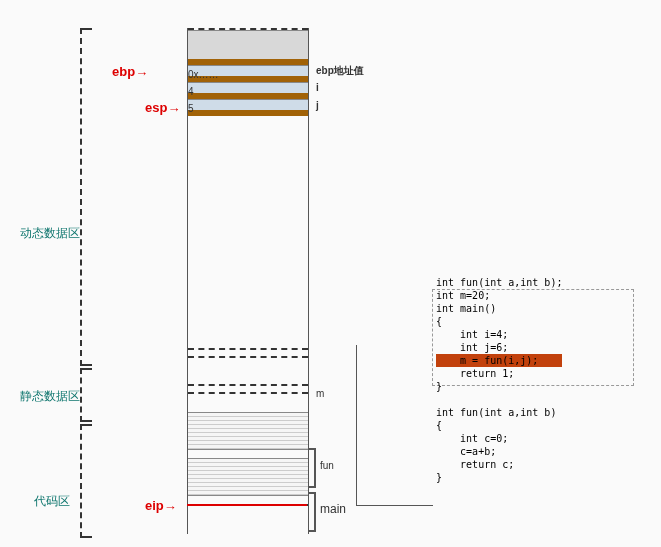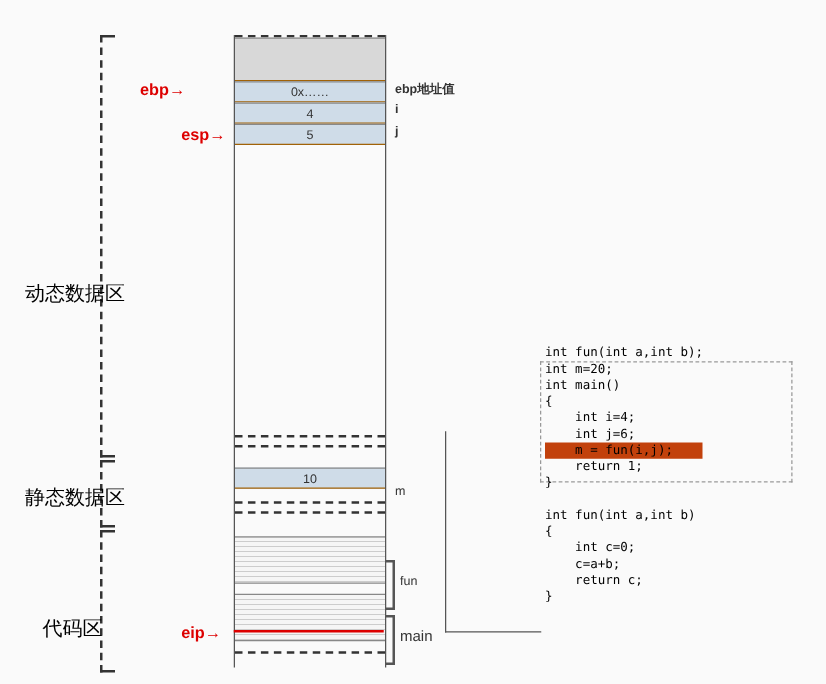--- a/index.html
+++ b/index.html
@@ -1,20 +1,20 @@
 <!DOCTYPE html>
 <html><head>
 <meta charset="utf-8">
 <style>
 body{margin:0;padding:0;background:#fafafa;font-family:sans-serif;font-size:11px;color:#333;width:661px;height:547px;position:relative}
 .ptr{position:absolute;color:#d00;font-weight:bold;font-size:13px}
 .arrow{color:#d00;font-weight:bold}
-.lbl-region{position:absolute;font-size:16px;color:#000000}
+.lbl-region{position:absolute;font-size:12px;color:#0f766e}
 .col{position:absolute;left:187px;top:28px;width:120px;height:506px;border-left:1px solid #555;border-right:1px solid #555}
-.row{height:17px;box-sizing:border-box;border-top:1px solid #888;border-bottom:1px solid #a16207;text-align:center;line-height:17px;font-size:10px}
+.row{height:17px;box-sizing:border-box;border-top:1px solid #888;border-bottom:6px solid #a16207;line-height:17px;font-size:10px}
 .blue{background:#cfdce8}
 .gray{background:#d8d8d8}
 .rlabel{position:absolute;left:316px;font-size:10px;color:#333}
 .brace{position:absolute;border-left:2px dashed #333;border-top:2px dashed #333;border-bottom:2px dashed #333;width:10px}
 .sbrace{position:absolute;border-right:2px solid #555;border-top:2px solid #555;border-bottom:2px solid #555;width:6px}
 .hatch{background:repeating-linear-gradient(0deg,#ccc 0,#ccc 1px,#f5f5f5 1px,#f5f5f5 4px)}
 .code{position:absolute;left:436px;top:263px;font-family:monospace;font-size:10px;line-height:13px;white-space:pre;color:#000}
 .codebox{position:absolute;left:432px;top:289px;width:200px;height:95px;border:1px dashed #999}
 .hl{background:#c2410c;display:inline-block;width:100%}
 .eipline{position:absolute;left:187px;width:120px;height:0;border-top:2px solid #d00}
@@ -34,21 +34,20 @@
 <div class="col">
   <div style="border-top:2px dashed #333;height:0"></div>
   <div class="row gray" style="height:35px"></div>
   <div class="row blue">0x……</div>
   <div class="row blue">4</div>
   <div class="row blue">5</div>
   <div style="height:232px"></div>
   <div style="border-top:2px dashed #333;height:6px"></div>
   <div style="border-top:2px dashed #333;height:0"></div>
   <div style="height:16px"></div>
-  <div class="row blue">10</div>
   <div style="height:10px"></div>
   <div style="border-top:2px dashed #333;height:6px"></div>
   <div style="border-top:2px dashed #333;height:0"></div>
   <div style="height:18px"></div>
   <div class="hatch" style="height:36px;border-top:1px solid #888;border-bottom:1px solid #888"></div>
   <div style="height:8px"></div>
   <div class="hatch" style="height:36px;border-top:1px solid #888;border-bottom:1px solid #888"></div>
   <div style="border-top:2px dashed #333;height:0;margin-top:8px"></div>
 </div>
 

